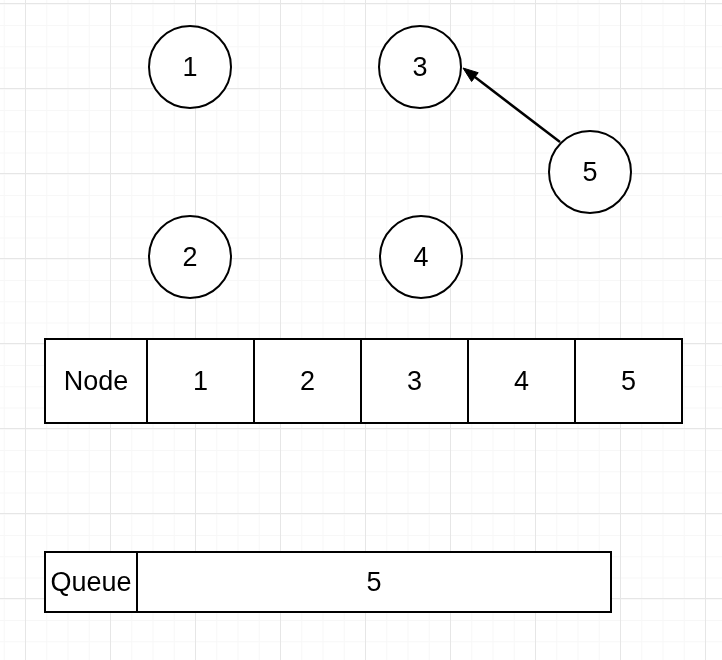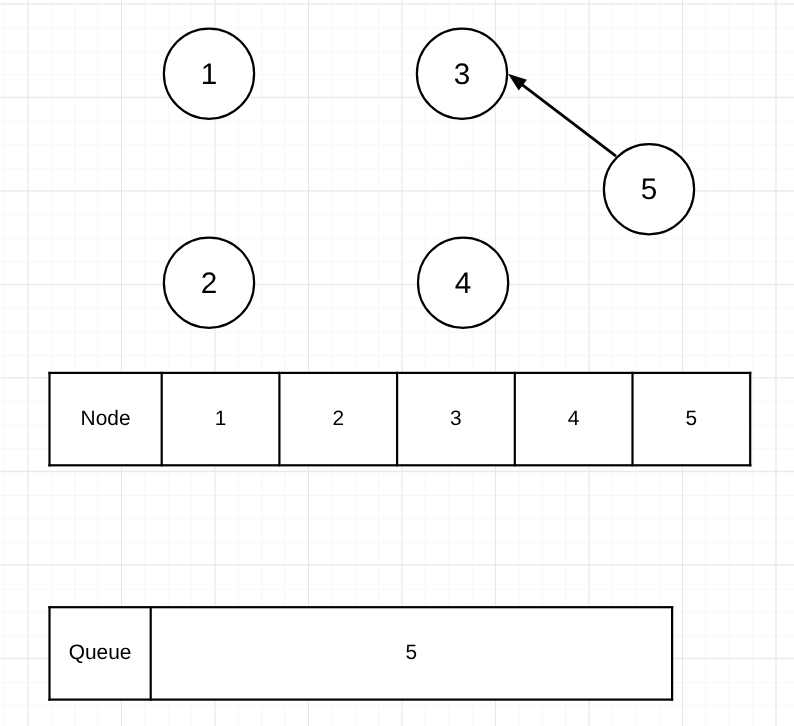--- a/index.html
+++ b/index.html
@@ -47,32 +47,32 @@
   table.dtable {
     position: absolute;
     border-collapse: collapse;
     background: #fff;
   }
   table.dtable td {
     border: 2px solid #000;
     background: #fff;
     text-align: center;
     vertical-align: middle;
-    font-size: 19px;
+    font-size: 27px;
     white-space: nowrap;
     padding: 0;
   }
 
   .indegree-table { left: 44px; top: 338px; table-layout: fixed; }
   .indegree-table td { height: 84px; }
   .indegree-table .col-label { width: 102px; }
   .indegree-table .col-val   { width: 107px; }
 
   .queue-table { left: 44px; top: 551px; table-layout: fixed; }
-  .queue-table td { height: 84px; margin-top: 41px; }
+  .queue-table td { height: 60px; margin-top: 41px; }
   .queue-table .col-label { width: 92px; }
   .queue-table .col-val   { width: 474px; }
 </style>
 </head>
 <body>
 
 <div class="canvas">
 
   <svg class="edge-layer" viewBox="0 0 722 660" width="722" height="660">
     <g>

